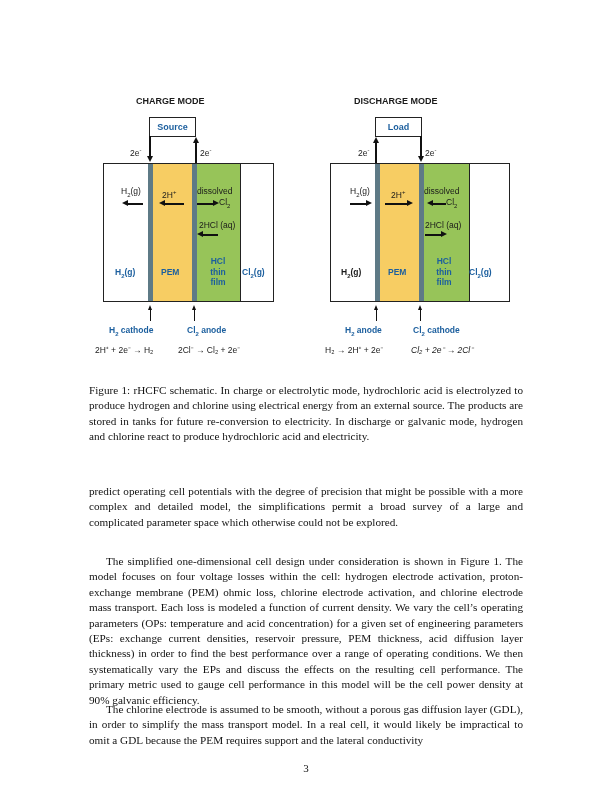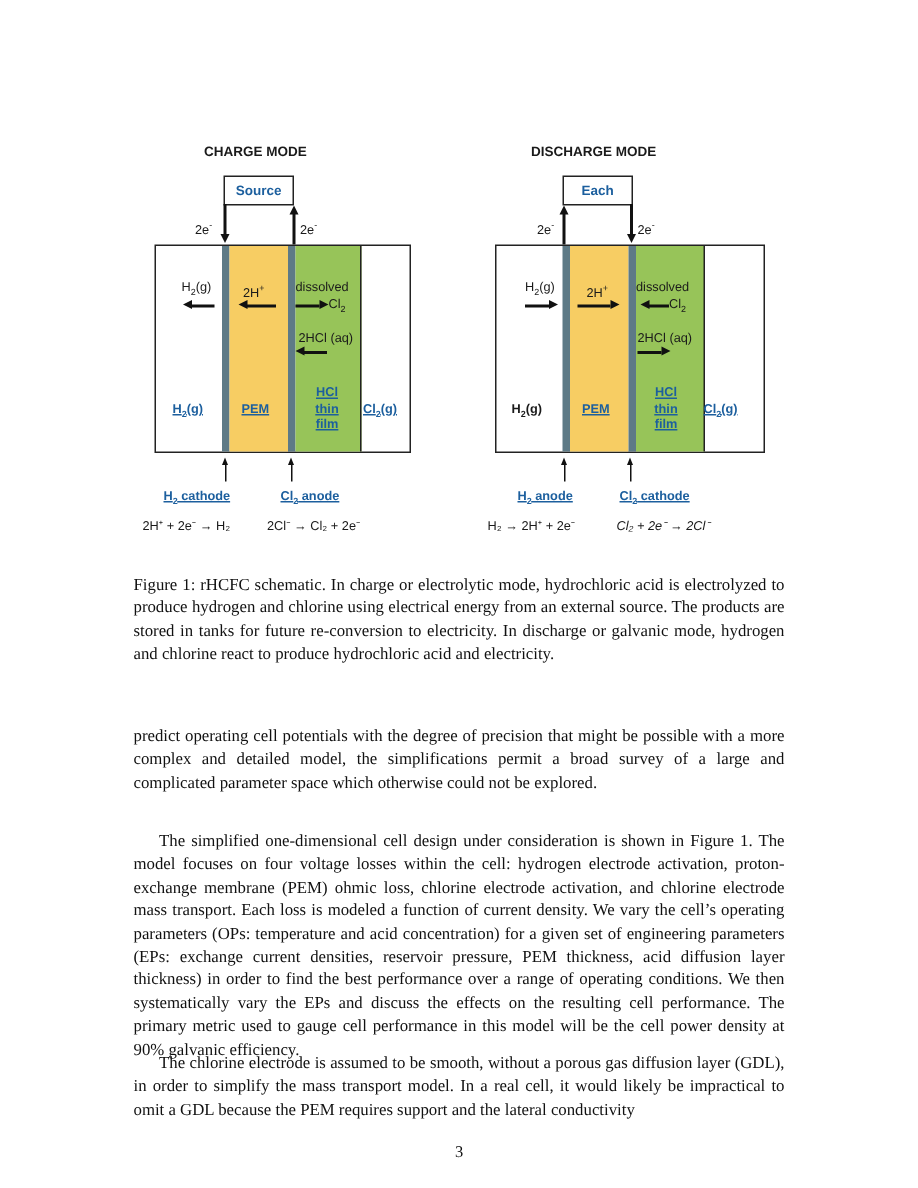--- a/index.html
+++ b/index.html
@@ -6,21 +6,21 @@
   body { width: 612px; height: 792px; position: relative; overflow: hidden; }
   .page { position: absolute; left: 0; top: 0; width: 612px; height: 792px; background: #fff; }
   .mode-title { position: absolute; font-family: "Liberation Sans", sans-serif; font-weight: bold; font-size: 9px; color: #1a1a1a; white-space: nowrap; }
   .cell-outer { position: absolute; border: 1px solid #222; background: #fff; box-sizing: border-box; }
   .layer { position: absolute; top: 0; bottom: 0; }
   .electrode { background: #5e7a86; }
   .pem { background: #f7cd63; }
   .film { background: #97c459; }
   .extbox { position: absolute; border: 1px solid #222; background: #fff; box-sizing: border-box; font-family: "Liberation Sans", sans-serif; font-weight: bold; font-size: 9px; color: #1c5f9e; text-align: center; }
   .lbl { position: absolute; font-family: "Liberation Sans", sans-serif; font-size: 8.5px; color: #1a1a1a; white-space: nowrap; }
-  .blue { color: #1c5f9e; font-weight: bold; text-decoration: underline; }
+  .blue { color: #1c5f9e; font-weight: bold; }
   .center { text-align: center; }
   .vline { position: absolute; width: 1.5px; background: #111; }
   .hline { position: absolute; height: 1.5px; background: #111; }
   .ah-down { position: absolute; width: 0; height: 0; border-left: 3px solid transparent; border-right: 3px solid transparent; border-top: 6px solid #111; }
   .ah-up { position: absolute; width: 0; height: 0; border-left: 3px solid transparent; border-right: 3px solid transparent; border-bottom: 6px solid #111; }
   .ah-left { position: absolute; width: 0; height: 0; border-top: 3px solid transparent; border-bottom: 3px solid transparent; border-right: 6px solid #111; }
   .ah-right { position: absolute; width: 0; height: 0; border-top: 3px solid transparent; border-bottom: 3px solid transparent; border-left: 6px solid #111; }
   .ah-up-thin { position: absolute; width: 0; height: 0; border-left: 2.5px solid transparent; border-right: 2.5px solid transparent; border-bottom: 5px solid #111; }
   .vthin { position: absolute; width: 1px; background: #111; }
   sub, sup { font-size: 70%; line-height: 0; }
@@ -90,21 +90,21 @@
     <div class="lbl blue" style="left:109px; top:325px;"><span>H</span><sub>2</sub><span> cathode</span></div>
     <div class="lbl blue" style="left:187px; top:325px;"><span>Cl</span><sub>2</sub><span> anode</span></div>
     <div class="lbl" style="left:95px; top:344px;">2H⁺ +  2e⁻ → H₂</div>
     <div class="lbl" style="left:178px; top:344px;">2Cl⁻ → Cl₂ + 2e⁻</div>
   </div>
 
   <div>
     <div class="mode-title" style="left:354px; top:96px;">DISCHARGE MODE</div>
 
     <div class="extbox" style="left:375px; top:117px; width:47px; height:20px; line-height:19px;">
-      <span>Each</span>
+      <span>Load</span>
     </div>
 
     <div class="vline" style="left:375px; top:142px; height:22px;"></div>
     <div class="ah-up" style="left:373px; top:137px;"></div>
 
     <div class="vline" style="left:420px; top:136px; height:22px;"></div>
     <div class="ah-down" style="left:418px; top:156px;"></div>
     <div class="lbl" style="left:358px; top:148px;"><span>2e</span><sup>-</sup></div>
     <div class="lbl" style="left:425px; top:148px;"><span>2e</span><sup>-</sup></div>
 

